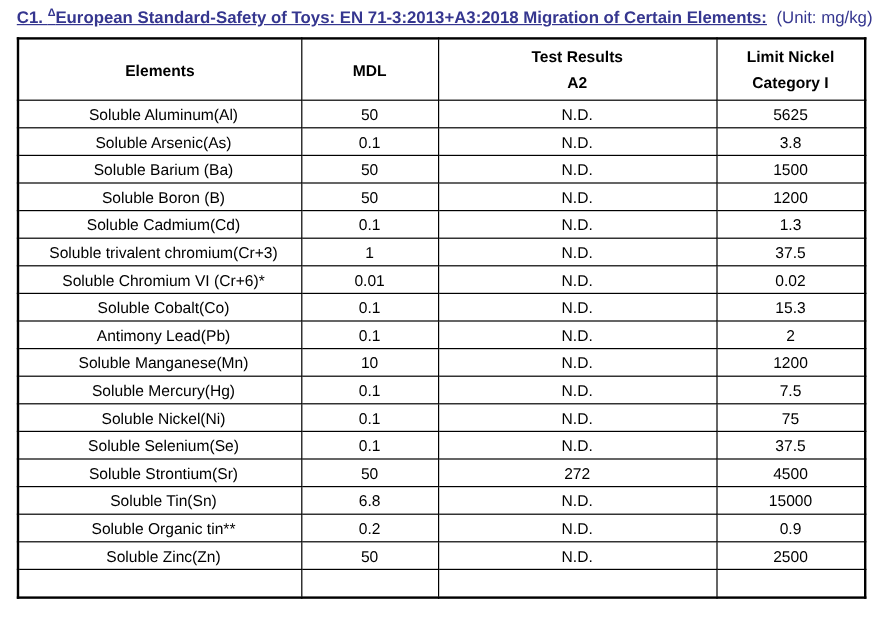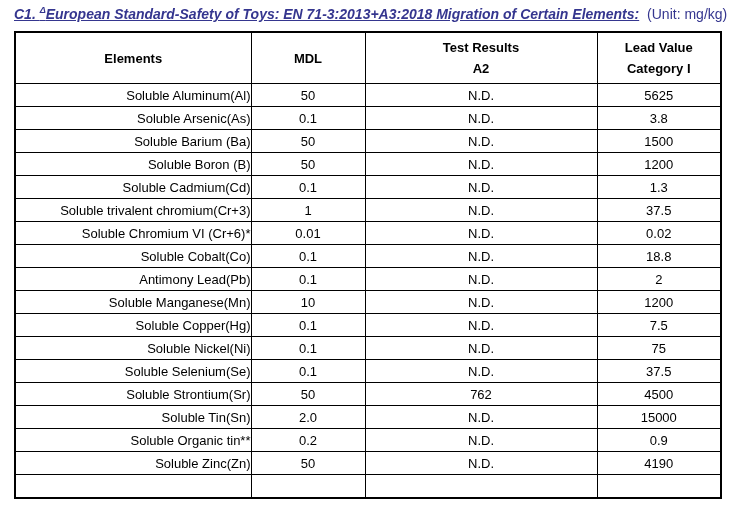--- a/index.html
+++ b/index.html
@@ -16,21 +16,20 @@
   }
   .doc-title {
     margin: 6px 0 0 14px;
     font-size: 14px;
     color: #35368f;
     white-space: nowrap;
   }
   .title-main {
     font-weight: bold;
     text-decoration: underline;
-    font-style: italic;
   }
   .title-main sup {
     font-size: 9px;
     line-height: 0;
   }
   .title-unit {
     font-weight: normal;
     margin-left: 4px;
   }
   table.results {
@@ -55,21 +54,21 @@
     height: 50px;
   }
   .hdr-line {
     line-height: 21px;
   }
   table.results tbody td {
     height: 22px;
     font-weight: normal;
   }
   table.results tbody td.col-elements {
-    text-align: right;
+    text-align: center;
     padding-left: 6px;
   }
 </style>
 </head>
 <body>
 
 <div class="doc-title">
   <span class="title-main"><span>C1. </span><sup>Δ</sup><span>European Standard-Safety of Toys: EN 71-3:2013+A3:2018 Migration of Certain Elements:</span></span>
   <span class="title-unit">(Unit: mg/kg)</span>
 </div>
@@ -87,21 +86,21 @@
         <div class="hdr-line">Elements</div>
       </th>
       <th>
         <div class="hdr-line">MDL</div>
       </th>
       <th>
         <div class="hdr-line">Test Results</div>
         <div class="hdr-line">A2</div>
       </th>
       <th>
-        <div class="hdr-line">Lead Value</div>
+        <div class="hdr-line">Limit Nickel</div>
         <div class="hdr-line">Category I</div>
       </th>
     </tr>
   </thead>
   <tbody>
       <tr>
         <td class="col-elements">Soluble Aluminum(Al)</td>
         <td>50</td>
         <td>N.D.</td>
         <td>5625</td>
@@ -139,75 +138,75 @@
       <tr>
         <td class="col-elements">Soluble Chromium VI (Cr+6)*</td>
         <td>0.01</td>
         <td>N.D.</td>
         <td>0.02</td>
       </tr>
       <tr>
         <td class="col-elements">Soluble Cobalt(Co)</td>
         <td>0.1</td>
         <td>N.D.</td>
-        <td>18.8</td>
+        <td>15.3</td>
       </tr>
       <tr>
         <td class="col-elements">Antimony Lead(Pb)</td>
         <td>0.1</td>
         <td>N.D.</td>
         <td>2</td>
       </tr>
       <tr>
         <td class="col-elements">Soluble Manganese(Mn)</td>
         <td>10</td>
         <td>N.D.</td>
         <td>1200</td>
       </tr>
       <tr>
-        <td class="col-elements">Soluble Copper(Hg)</td>
+        <td class="col-elements">Soluble Mercury(Hg)</td>
         <td>0.1</td>
         <td>N.D.</td>
         <td>7.5</td>
       </tr>
       <tr>
         <td class="col-elements">Soluble Nickel(Ni)</td>
         <td>0.1</td>
         <td>N.D.</td>
         <td>75</td>
       </tr>
       <tr>
         <td class="col-elements">Soluble Selenium(Se)</td>
         <td>0.1</td>
         <td>N.D.</td>
         <td>37.5</td>
       </tr>
       <tr>
         <td class="col-elements">Soluble Strontium(Sr)</td>
         <td>50</td>
-        <td>762</td>
+        <td>272</td>
         <td>4500</td>
       </tr>
       <tr>
         <td class="col-elements">Soluble Tin(Sn)</td>
-        <td>2.0</td>
+        <td>6.8</td>
         <td>N.D.</td>
         <td>15000</td>
       </tr>
       <tr>
         <td class="col-elements">Soluble Organic tin**</td>
         <td>0.2</td>
         <td>N.D.</td>
         <td>0.9</td>
       </tr>
       <tr>
         <td class="col-elements">Soluble Zinc(Zn)</td>
         <td>50</td>
         <td>N.D.</td>
-        <td>4190</td>
+        <td>2500</td>
       </tr>
       <tr>
         <td class="col-elements"></td>
         <td></td>
         <td></td>
         <td></td>
       </tr>
     </tbody>
 </table>
 

